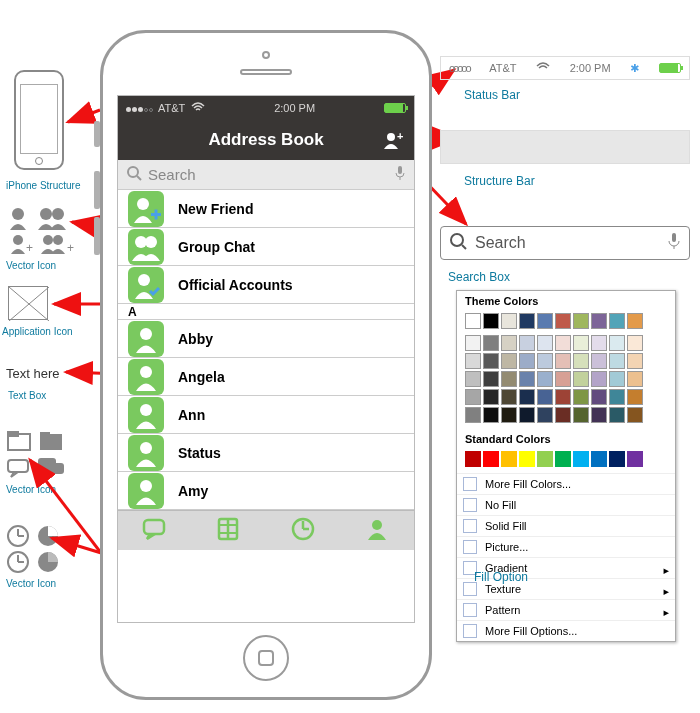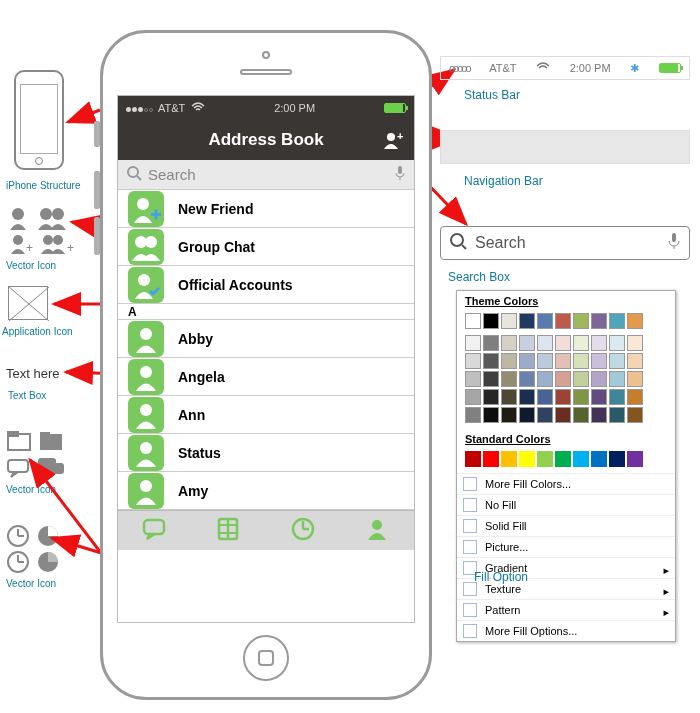--- a/index.html
+++ b/index.html
@@ -42,21 +42,21 @@
   .arrow { position:absolute; }
 
   .right-panel { position:absolute; left:440px; top:56px; width:250px; }
   .rp-status { height:24px; border:1px solid #ddd; display:flex; align-items:center; font-size:11px; padding:0 8px; justify-content:space-between; color:#777; }
   .rp-nav { height:34px; background:#e7e7e7; border:1px solid #ddd; margin-top:28px; }
   .rp-search { height:34px; border:1px solid #888; border-radius:4px; margin-top:38px; display:flex; align-items:center; padding:0 8px; font-size:16px; color:#555; }
 
   .fill-menu { position:absolute; left:456px; top:290px; width:220px; border:1px solid #aaa; background:#fff; font-size:11px; box-shadow:1px 1px 3px rgba(0,0,0,0.3); }
   .fill-top { background:#eef0f5; border-bottom:1px solid #ccc; padding:3px 6px; display:flex; align-items:center; gap:10px; }
   .fill-btn { background:#ffe17a; border:1px solid #caa93a; padding:1px 6px; font-size:11px; display:inline-flex; align-items:center; gap:3px; }
-  .fill-section-title { font-weight:bold; padding:4px 8px;text-decoration:underline; }
+  .fill-section-title { font-weight:bold; padding:4px 8px; }
   .color-grid { display:grid; grid-template-columns:repeat(10,16px); gap:2px; padding:2px 8px 6px 8px; }
   .color-grid div { width:16px; height:16px; border:1px solid #999; }
   .std-row { display:flex; gap:2px; padding:2px 8px 6px 8px; }
   .std-row div { width:16px; height:16px; }
   .menu-item { padding:4px 8px 4px 28px; position:relative; border-top:1px solid #eee; }
   .menu-item .ic { position:absolute; left:6px; top:3px; width:14px; height:14px; border:1px solid #a8b8d8; }
   .menu-item .ar { position:absolute; right:6px; top:6px; }
 
   .left-label { position:absolute; font-size:10px; color:#0e7a9e; }
 
@@ -303,21 +303,21 @@
         </svg></span>
     <span>2:00 PM</span>
     <span style="color:#4aa0e8;">✱</span>
     <span class="battery-g">
         <i></i>
       </span>
   </div>
   <div class="link" style="margin-top:8px; margin-left:24px;">Status Bar</div>
 
   <div class="rp-nav"></div>
-  <div class="link" style="margin-top:10px; margin-left:24px;">Navigation Bar</div>
+  <div class="link" style="margin-top:10px; margin-left:24px;">Structure Bar</div>
 
   <div class="rp-search">
     <span><svg width="18" height="18">
           <circle cx="8" cy="8" r="6" stroke="#555" fill="none" stroke-width="2"></circle>
           <line x1="13" y1="13" x2="17" y2="17" stroke="#555" stroke-width="2"></line>
         </svg></span>
     <span style="margin-left:8px;">Search</span>
     <span style="margin-left:auto;"><svg width="14" height="18">
           <rect x="5" y="1" width="4" height="9" rx="2" fill="#888"></rect>
           <path d="M2 9 a5 5 0 0 0 10 0 M7 14 v3" stroke="#888" fill="none"></path>

